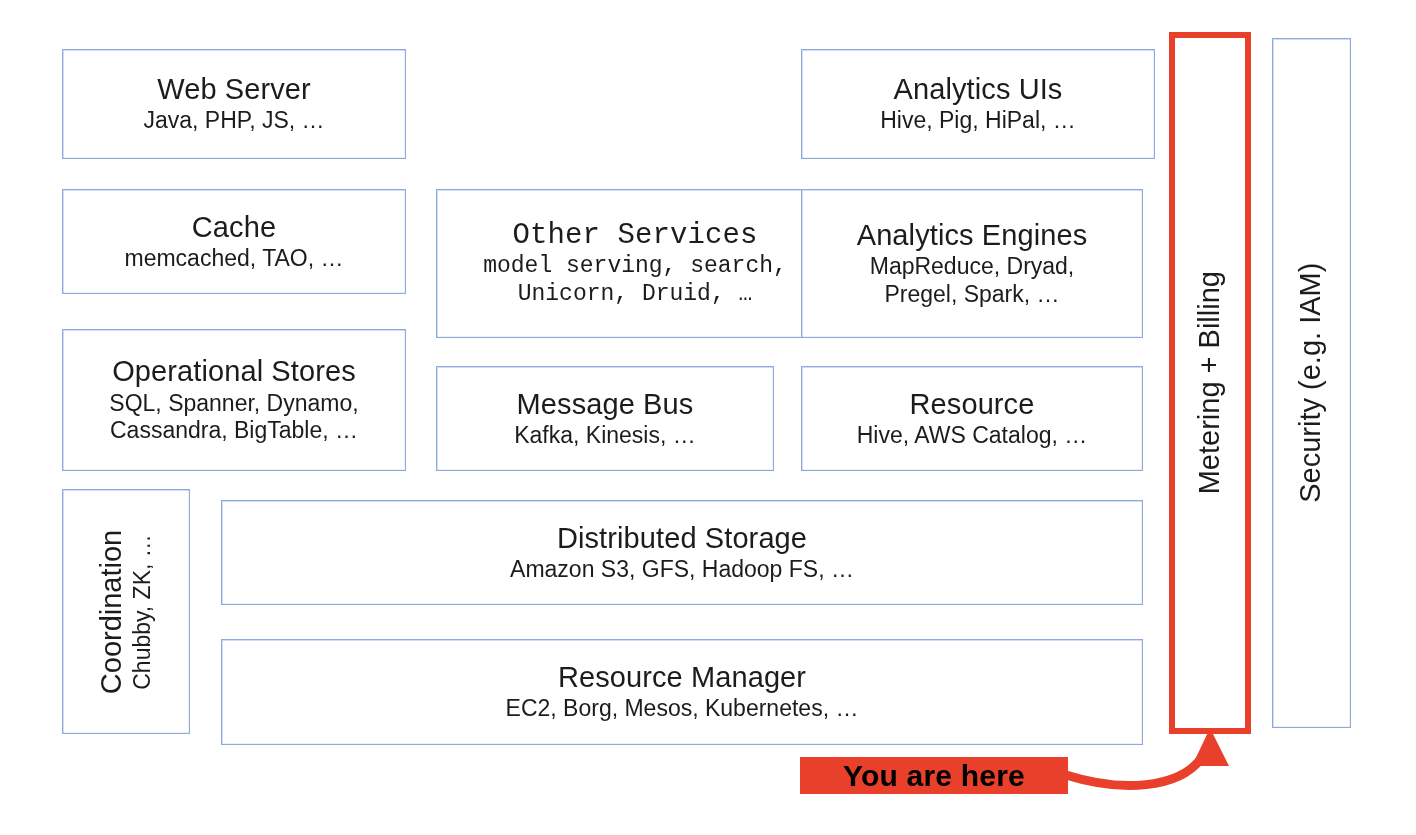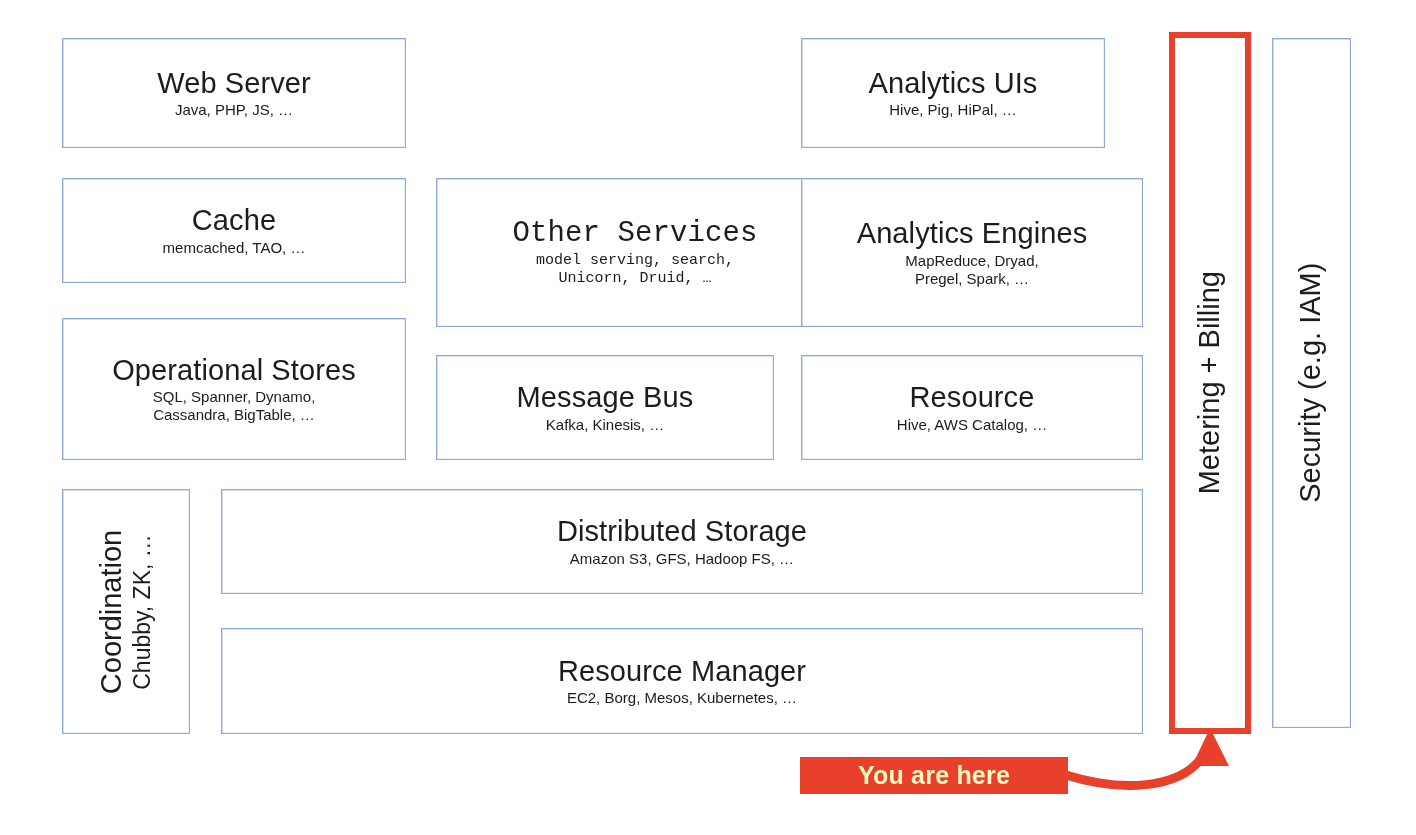--- a/index.html
+++ b/index.html
@@ -31,32 +31,33 @@
     background: #ffffff;
     border: 1.6px solid #8FAADC;
     box-shadow: inset 1px 1px 0 0 rgba(143,170,220,0.40),
                 inset -1px -1px 0 0 rgba(143,170,220,0.18);
     display: flex;
     flex-direction: column;
     align-items: center;
     justify-content: center;
     text-align: center;
     padding: 2px 6px;
+    margin-top: 11px;
   }
 
   .box .title {
     font-size: 29px;
     line-height: 1.15;
     font-weight: 400;
     letter-spacing: 0.1px;
     color: #1c1c1c;
     white-space: nowrap;
   }
   .box .sub {
-    font-size: 15px;
+    font-size: 23px;
     line-height: 1.20;
     font-weight: 400;
     color: #1c1c1c;
     margin-top: 1px;
   }
   .box .sub .ln { display: block; white-space: nowrap; }
 
   
   .vbox {
     position: absolute;
@@ -102,22 +103,22 @@
   
   #callout-banner {
     position: absolute;
     box-sizing: border-box;
     background: #E8402A;
     display: flex;
     align-items: center;
     justify-content: center;
   }
   #callout-banner .label {
-    color: #fef9c3;
-    font-size: 25px;
+    color: #000000;
+    font-size: 30px;
     font-weight: bold;
     letter-spacing: 0.2px;
     white-space: nowrap;
   }
   #callout-arrow {
     position: absolute;
     left: 1040px;
     top: 720px;
     width: 220px;
     height: 110px;
@@ -159,21 +160,21 @@
     </div>
   </div>
 
   <div class="box" id="message-bus" style="left:436px; top:355px; width:338px; height:105px;">
     <div class="title">Message Bus</div>
     <div class="sub">
       <span class="ln">Kafka, Kinesis, …</span>
     </div>
   </div>
 
-  <div class="box" id="analytics-uis" style="left:801px; top:38px; width:304px; height:110px;">
+  <div class="box" id="analytics-uis" style="left:801px; top:38px; width:354px; height:110px;">
     <div class="title">Analytics UIs</div>
     <div class="sub">
       <span class="ln">Hive, Pig, HiPal, …</span>
     </div>
   </div>
 
   <div class="box" id="analytics-engines" style="left:801px; top:178px; width:342px; height:149px;text-align:center;">
     <div class="title">Analytics Engines</div>
     <div class="sub">
       <span class="ln">MapReduce, Dryad,</span>

